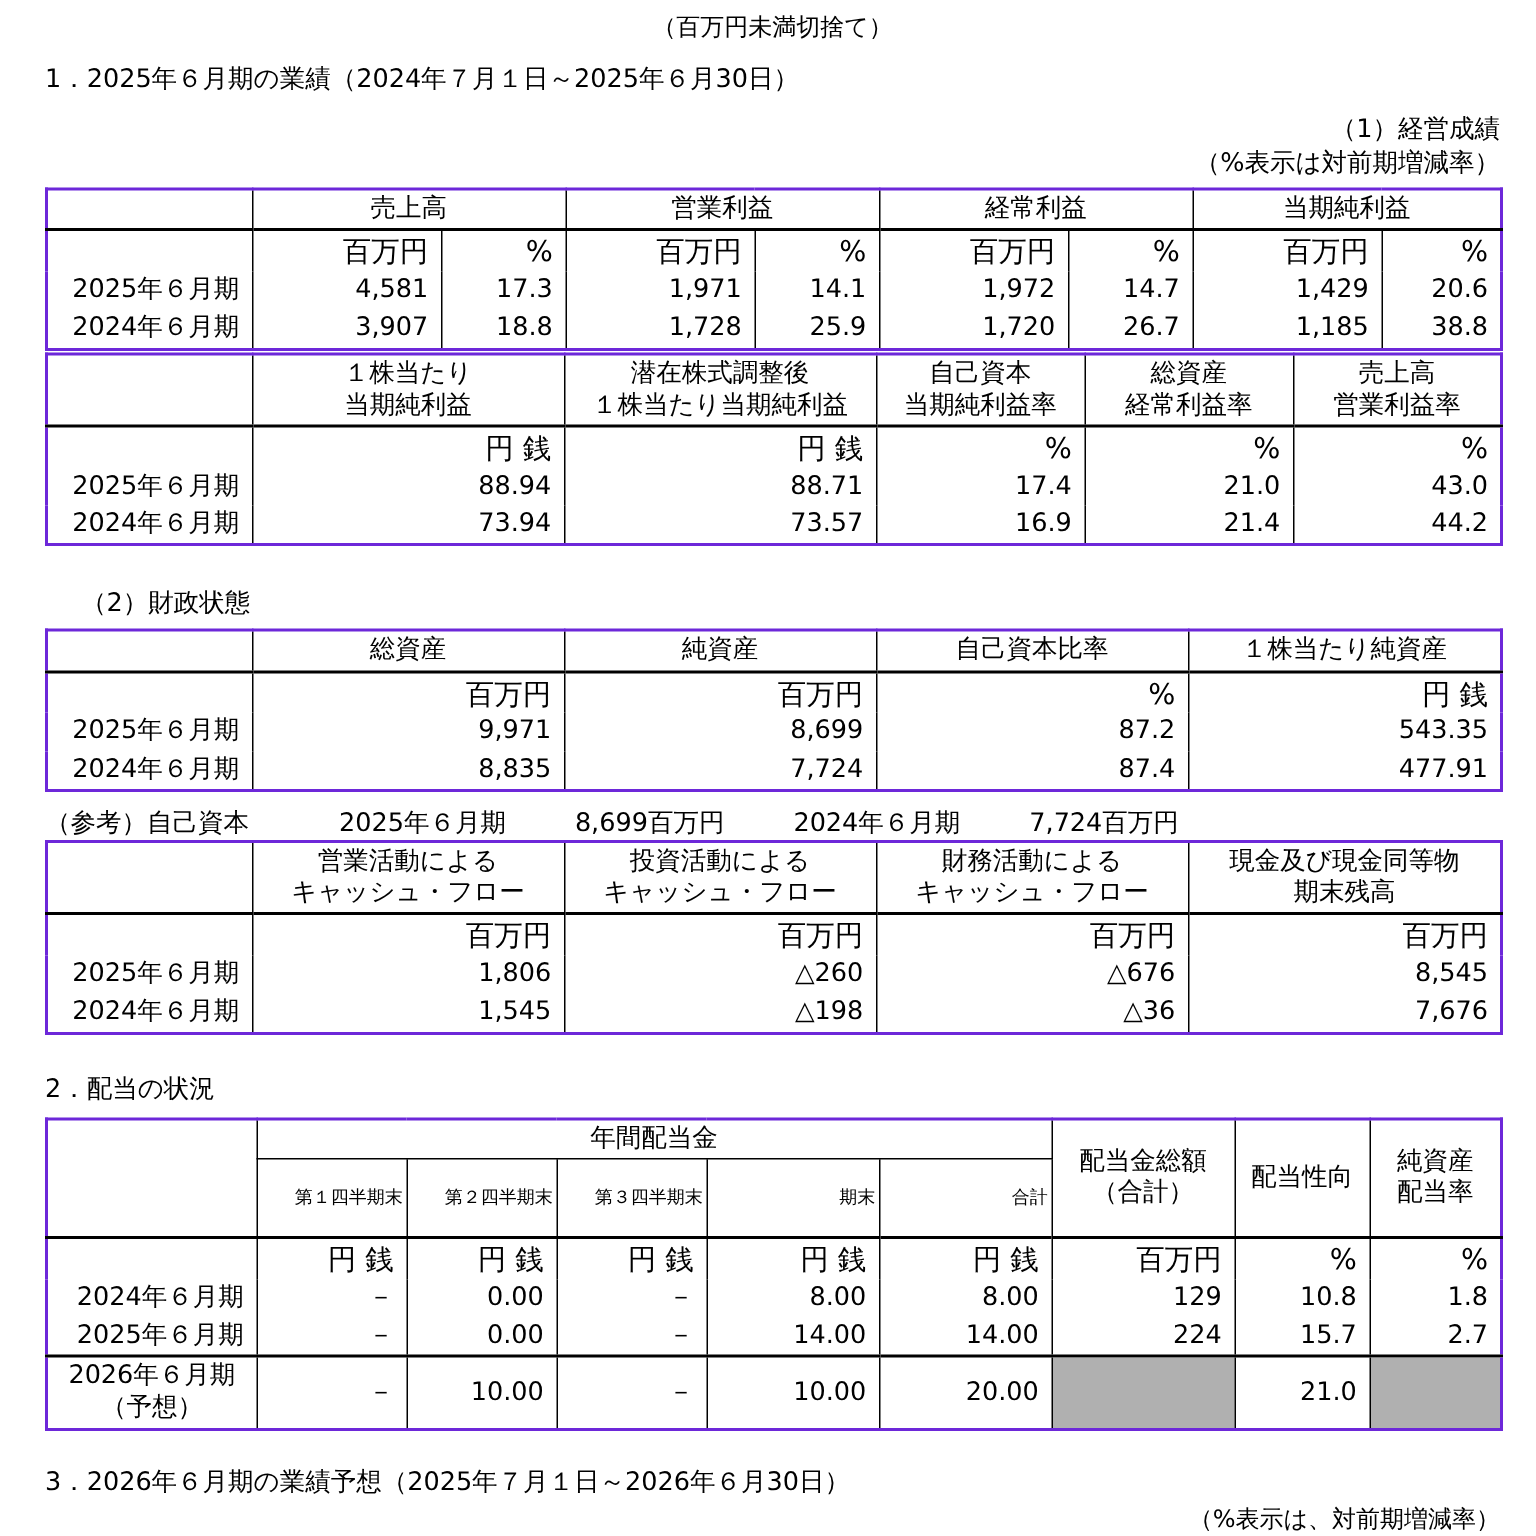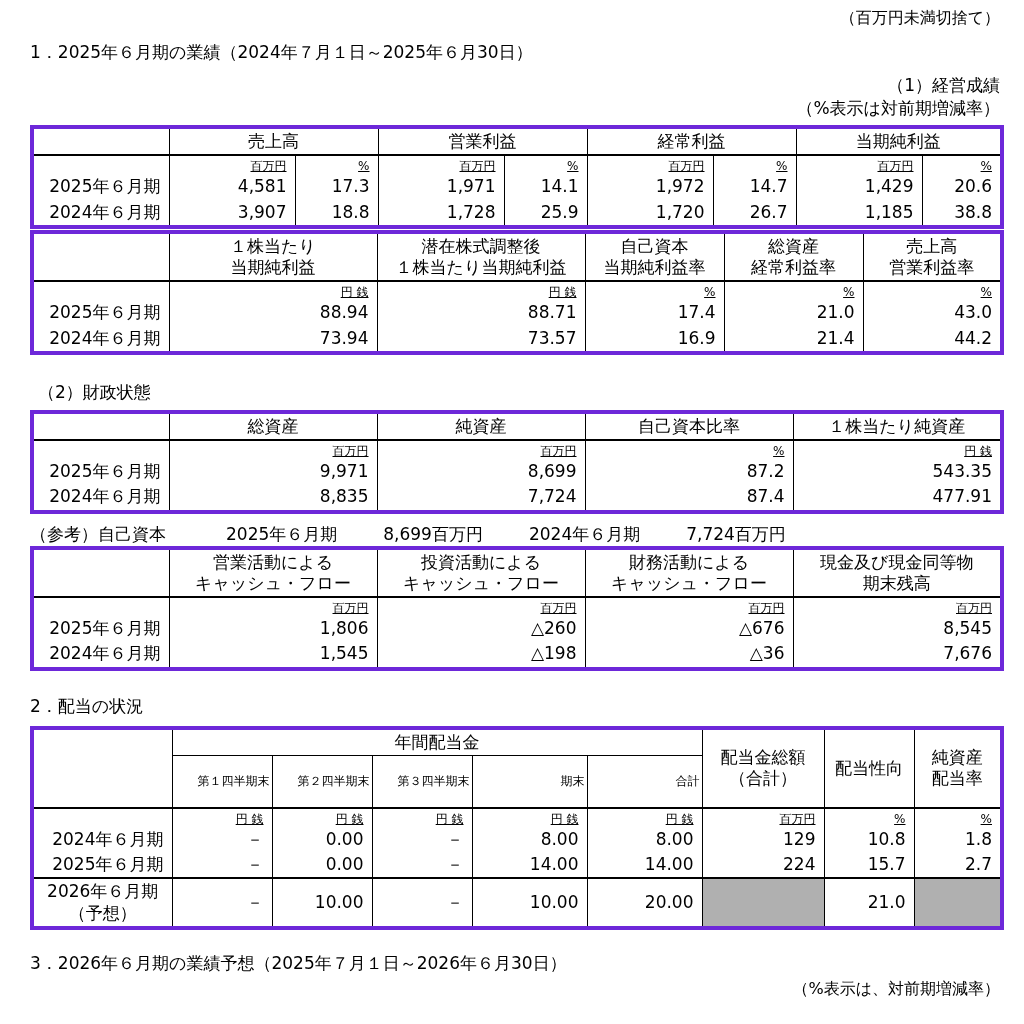--- a/index.html
+++ b/index.html
@@ -1,30 +1,30 @@
 <!DOCTYPE html>
 <html><head>
 <meta charset="utf-8">
 <style>
   html,body{margin:0;padding:0;background:#fff;color:#000;}
   body{width:1024px;font-family:"DejaVu Sans",sans-serif;}
   .page{box-sizing:border-box;width:1024px;padding:6px 24px 8px 30px;}
   .w{width:970px;}
-  .top-note{text-align:right;font-size:16px;margin:2px 0 10px;}
+  .top-note{text-align:center;font-size:16px;margin:2px 0 10px;}
   .h-main{font-size:17px;margin:12px 0 10px;}
   .sub-row{display:flex;justify-content:space-between;align-items:flex-end;margin:0 0 5px;font-size:17px;flex-direction:column;}
   .sub-row .lead{margin-left:16px;}
-  .h-sub{font-size:17px;margin:26px 0 6px 8px;}
+  .h-sub{font-size:17px;margin:26px 0 6px 24px;}
   .note-right{text-align:right;font-size:16px;margin:4px 0 6px;}
 
-  table.tbl{border-collapse:collapse;border:4px solid #6d28d9;table-layout:fixed;width:970px;}
+  table.tbl{border-collapse:collapse;border:2px solid #6d28d9;table-layout:fixed;width:970px;}
   .tbl th,.tbl td{font-weight:normal;font-size:17px;line-height:1.25;padding:2px 8px;overflow:hidden;white-space:nowrap;}
   .tbl tr.hdr th{border:1px solid #000;border-bottom:2px solid #000;text-align:center;padding:2px 4px;}
   .tbl tr.unit td,.tbl tr.data td{border-left:1px solid #000;border-right:1px solid #000;border-top:0;border-bottom:0;text-align:right;}
-  .tbl tr.unit td{font-size:12px;padding-top:3px;padding-bottom:0;text-decoration:underline;}
+  .tbl tr.unit td{font-size:19px;padding-top:3px;padding-bottom:0;}
   .tbl td.lbl,.tbl th.lbl{text-align:center;}
   .tbl tr.data td.lbl{font-size:17px;}
   .hl{display:block;text-align:center;}
   
   .t5 tr.hdr1 th{border:1px solid #000;text-align:center;padding:2px 2px;}
   .t5 th.bb1{border-bottom:1px solid #000;}
   .t5 th.bb2{border-bottom:2px solid #000 !important;}
   .t5 tr.hdr2 th{border:1px solid #000;border-bottom:2px solid #000;text-align:right;font-size:12px;padding:18px 2px;}
   .t5 tr.fc td{border-top:2px solid #000;}
   .gray{background:#b0b0b0;}

